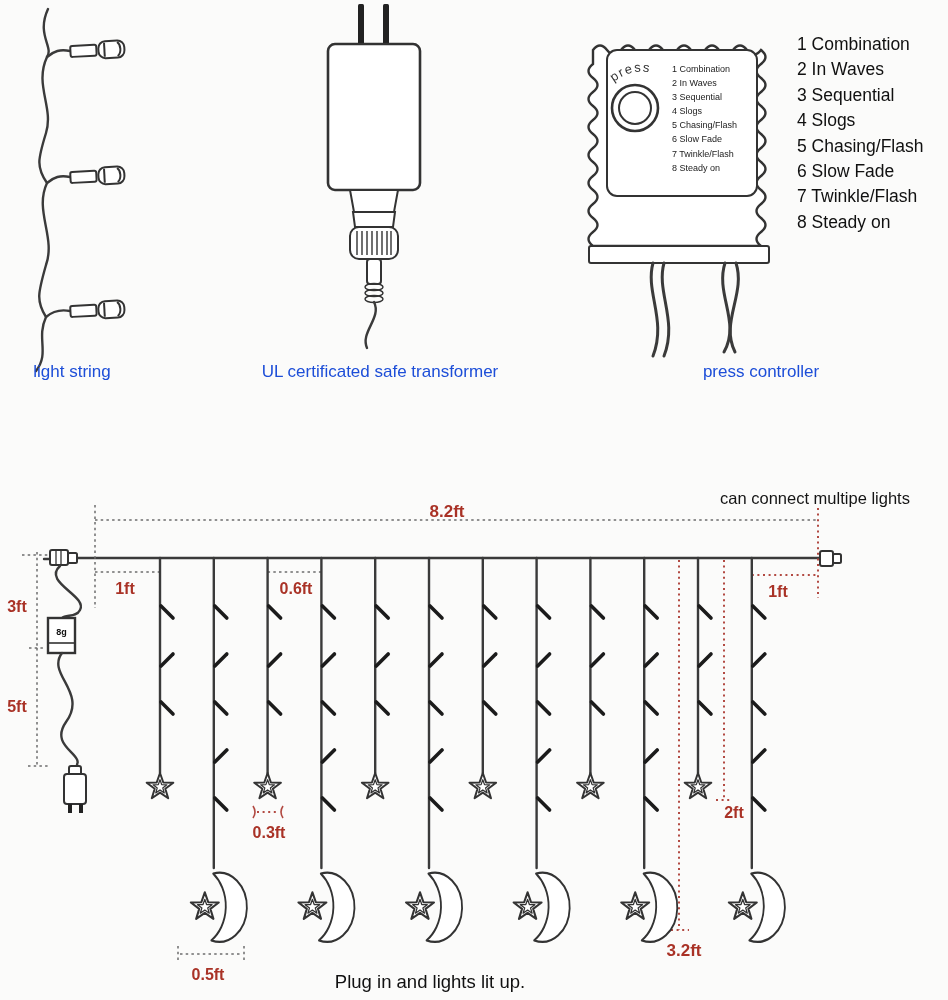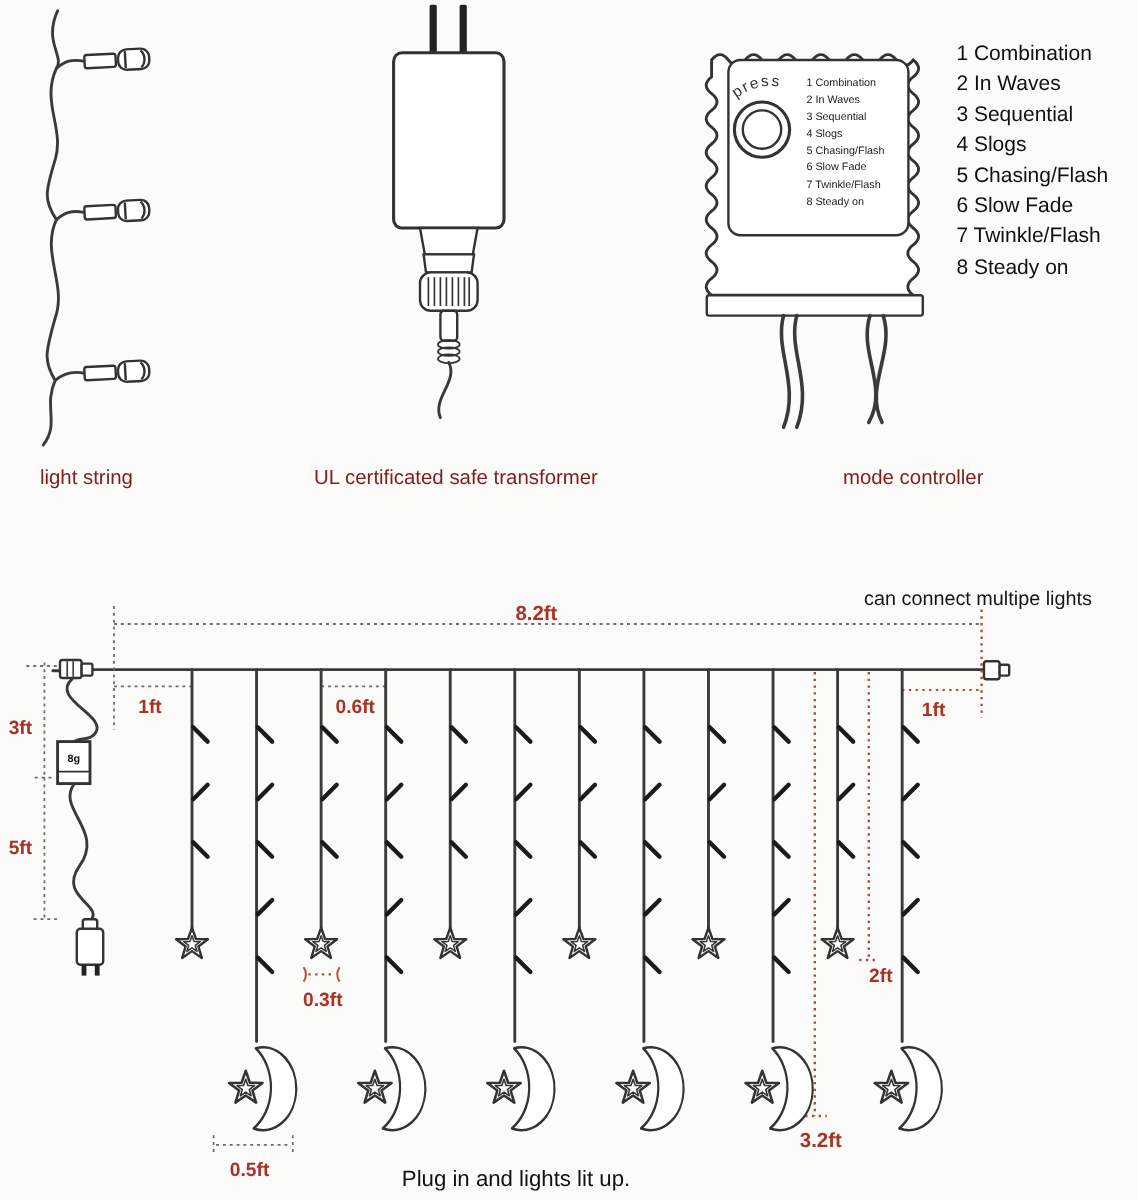--- a/index.html
+++ b/index.html
@@ -18,21 +18,21 @@
   .dash{stroke:#6e6e6e;stroke-width:1.5;stroke-dasharray:2.5 3.2;fill:none;}
   .rdot{stroke:#b24a42;stroke-width:2;stroke-dasharray:2 3.6;fill:none;}
   .dim{fill:#a93226;font-weight:700;font-size:16px;text-anchor:middle;
        font-family:"Liberation Sans",sans-serif;}
   .dim-lg{font-size:17px;}
   .note{fill:#151515;font-size:16.5px;text-anchor:middle;font-weight:400;
        font-family:"Liberation Sans",sans-serif;}
   .caption{fill:#111;font-size:18.5px;text-anchor:middle;
        font-family:"Liberation Sans",sans-serif;}
   
-  .fig-label{position:absolute;top:388px;font-size:17px;color:#7f1d1d;text-align:center;}
+  .fig-label{position:absolute;top:362px;font-size:17px;color:#1d4ed8;text-align:center;}
   .mode-list{position:absolute;left:797px;top:32px;font-size:17.5px;line-height:25.4px;color:#101010;}
   .ctrl-list{position:absolute;left:672px;top:62px;font-size:9px;line-height:14.1px;color:#222;letter-spacing:0;}
   .press-t{font-size:13px;fill:#333;letter-spacing:1.5px;font-family:"Liberation Sans",sans-serif;}
   .tiny-box-t{font-size:9px;font-weight:700;fill:#111;text-anchor:middle;}
 </style>
 </head>
 <body>
 
 <svg class="abs" style="left:20px;top:5px" width="130" height="375">
   <path class="wire" d="M28,4 C16,30 34,42 27,52 C14,80 34,102 26,128 C18,154 16,162 27,178
@@ -123,21 +123,21 @@
   <div>3 Sequential</div>
   <div>4 Slogs</div>
   <div>5 Chasing/Flash</div>
   <div>6 Slow Fade</div>
   <div>7 Twinkle/Flash</div>
   <div>8 Steady on</div>
 </div>
 
 <div class="fig-label" style="left:18px;width:108px">light string</div>
 <div class="fig-label" style="left:238px;width:284px">UL certificated safe transformer</div>
-<div class="fig-label" style="left:688px;width:146px">mode controller</div>
+<div class="fig-label" style="left:688px;width:146px">press controller</div>
 
 <svg class="abs" style="left:0;top:460px" width="948" height="540">
   <defs>
     <g id="star-orn">
       <path class="orn" d="M0,-14 L3.3,-4.5 L13.3,-4.3 L5.3,1.7 L8.2,11.3 L0,5.6 L-8.2,11.3 L-5.3,1.7 L-13.3,-4.3 L-3.3,-4.5 Z"></path>
       <path class="orn-inner" transform="scale(0.52)" d="M0,-14 L3.3,-4.5 L13.3,-4.3 L5.3,1.7 L8.2,11.3 L0,5.6 L-8.2,11.3 L-5.3,1.7 L-13.3,-4.3 L-3.3,-4.5 Z"></path>
     </g>
     <g id="moon-orn">
       <g transform="scale(0.92,1.15)">
         <path class="orn" d="M-5,-29 A30,30 0 1 1 -7,29 A36,36 0 0 0 -5,-29 Z"></path>

